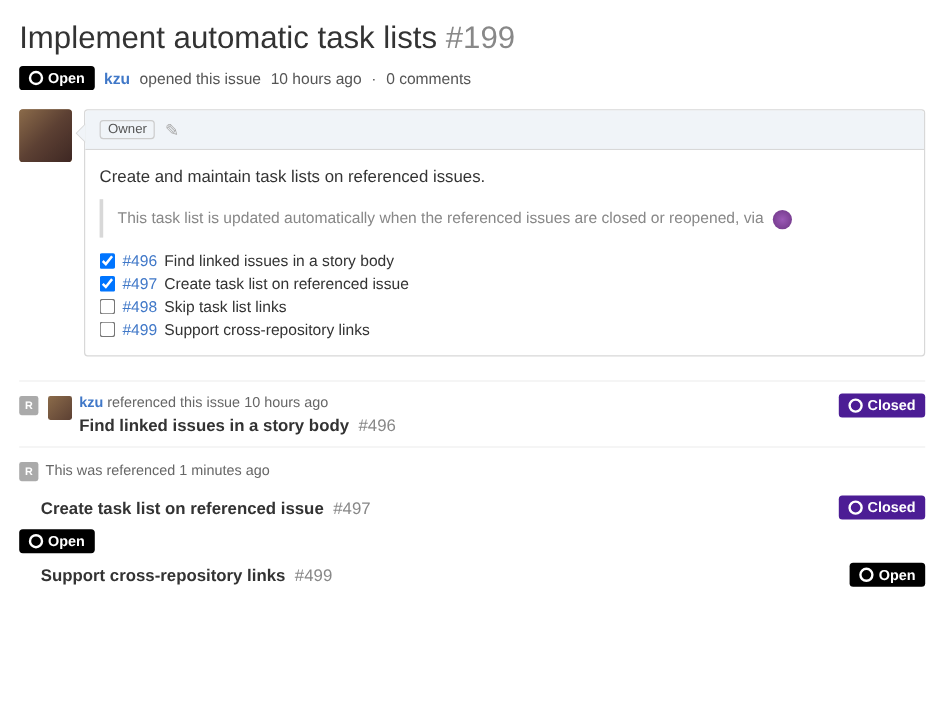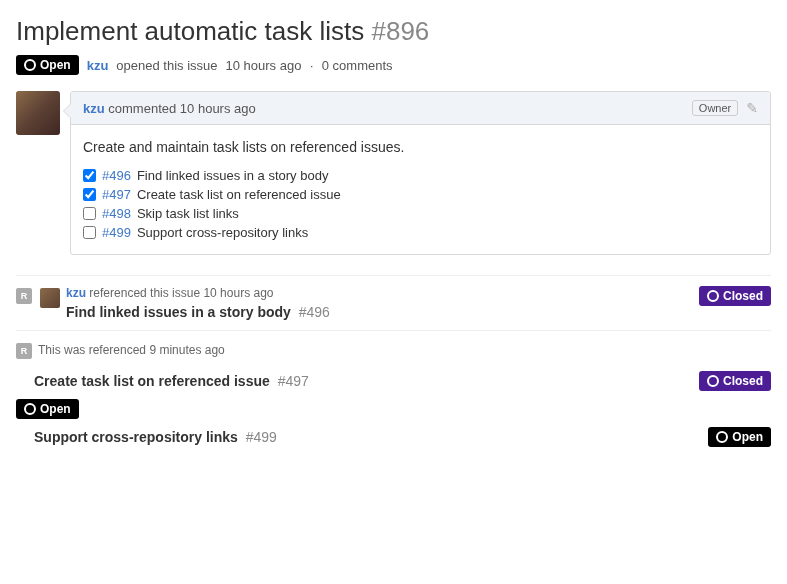--- a/index.html
+++ b/index.html
@@ -260,55 +260,54 @@
     .multi-ref-title .issue-ref {
       color: #888;
       font-weight: 400;
     }
   </style>
 </head>
 <body>
 
 <h1 class="page-title">
   <span>Implement automatic task lists</span>
-  <span class="issue-number">#896</span>
+  <span class="issue-number">#199</span>
 </h1>
 
 <div class="issue-meta">
   <span class="badge-open">
     <span style="display:inline-block;width:12px;height:12px;border-radius:50%;border:2px solid #fff;"></span>
     <span>Open</span>
   </span>
   <strong style="color:#4078c8;cursor:pointer;">kzu</strong>
   <span>opened this issue</span>
   <span>10 hours ago</span>
   <span>·</span>
   <span>0 comments</span>
 </div>
 
 <div class="comment-thread">
   <div class="avatar">
     <div class="avatar-img"></div>
   </div>
   <div class="comment-box">
     <div class="comment-header">
-      <div class="comment-header-left">
-        <strong style="cursor:pointer;color:#4078c8;">kzu</strong>
-        <span> commented </span>
-        <span>10 hours ago</span>
-      </div>
       <div class="comment-header-right">
         <span class="owner-badge">Owner</span>
         <span class="edit-icon">✎</span>
       </div>
     </div>
     <div class="comment-body">
       <p>
         <span>Create and maintain task lists on referenced issues.</span>
       </p>
+      <div class="blockquote-note">
+        <span>This task list is updated automatically when the referenced issues are closed or reopened, via</span>
+        <span style="display:inline-block;width:16px;height:16px;background:radial-gradient(circle,#9b59b6,#6c3483);border-radius:50%;vertical-align:middle;margin-left:4px;"></span>
+      </div>
       <ul class="task-list">
         <li>
           <input type="checkbox" checked="" style="">
           <a class="task-link" href="#">#496</a>
           <span>Find linked issues in a story body</span>
         </li>
         <li>
           <input type="checkbox" checked="" style="">
           <a class="task-link" href="#">#497</a>
           <span>Create task list on referenced issue</span>
@@ -352,21 +351,21 @@
       <span>Closed</span>
     </span>
   </div>
 </div>
 
 <div class="multi-ref-block">
   <div class="multi-ref-meta">
     <div class="ref-icon" style="background:#aaa;">
       <span style="font-size:9px;color:#fff;font-weight:bold;">R</span>
     </div>
-    <span>This was referenced 9 minutes ago</span>
+    <span>This was referenced 1 minutes ago</span>
   </div>
 
   <div class="multi-ref-item">
     <div class="multi-ref-title">
       <span>Create task list on referenced issue</span>
       <span class="issue-ref" style="margin-left:4px;">#497</span>
     </div>
     <span class="badge-closed">
       <span style="display:inline-block;width:12px;height:12px;border-radius:50%;border:2px solid #fff;"></span>
       <span>Closed</span>

